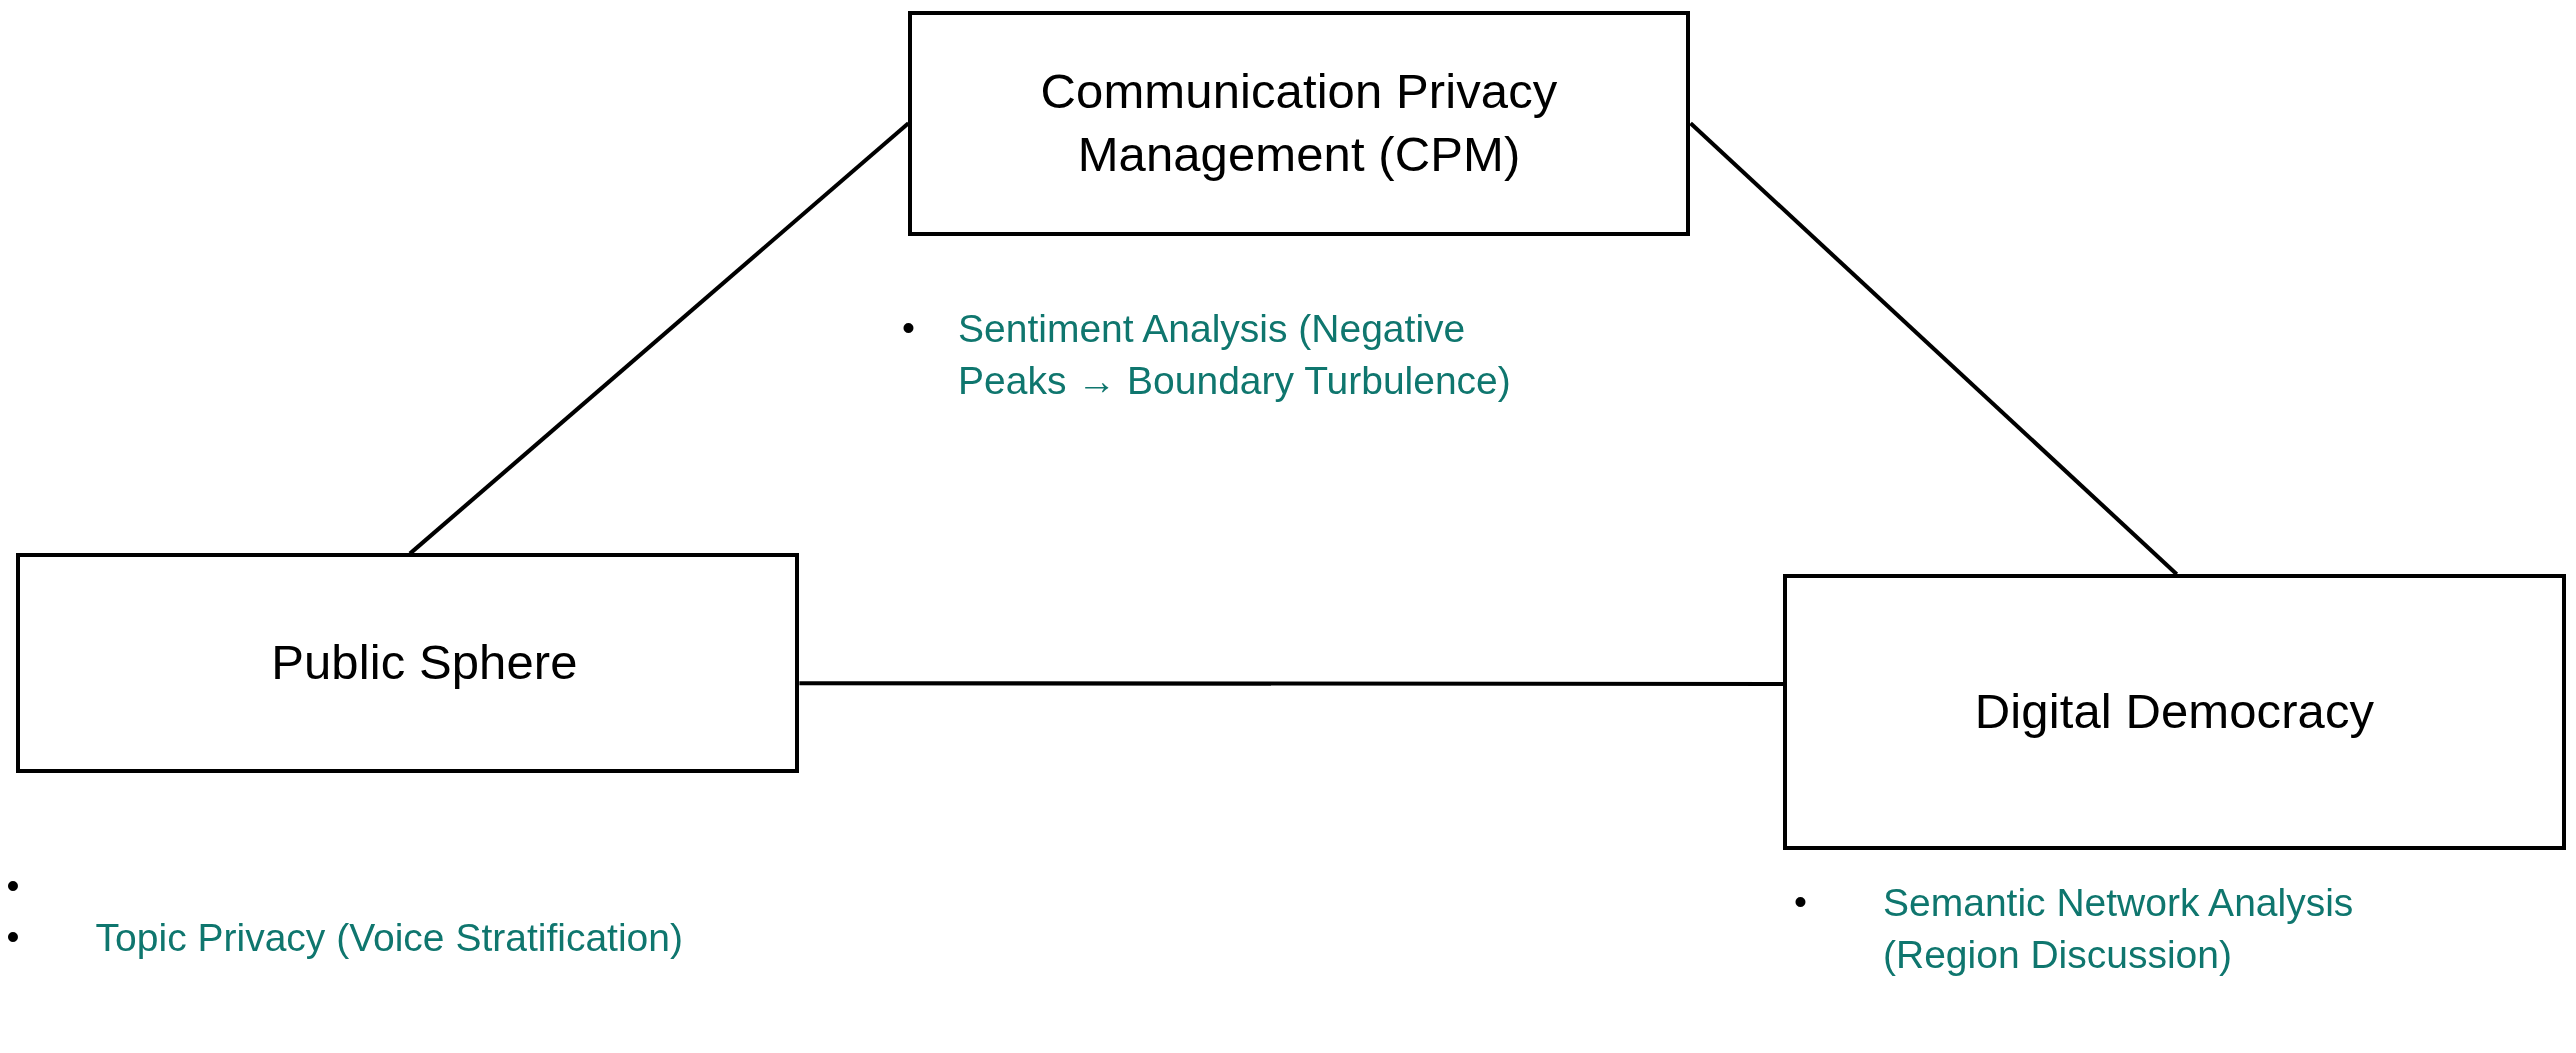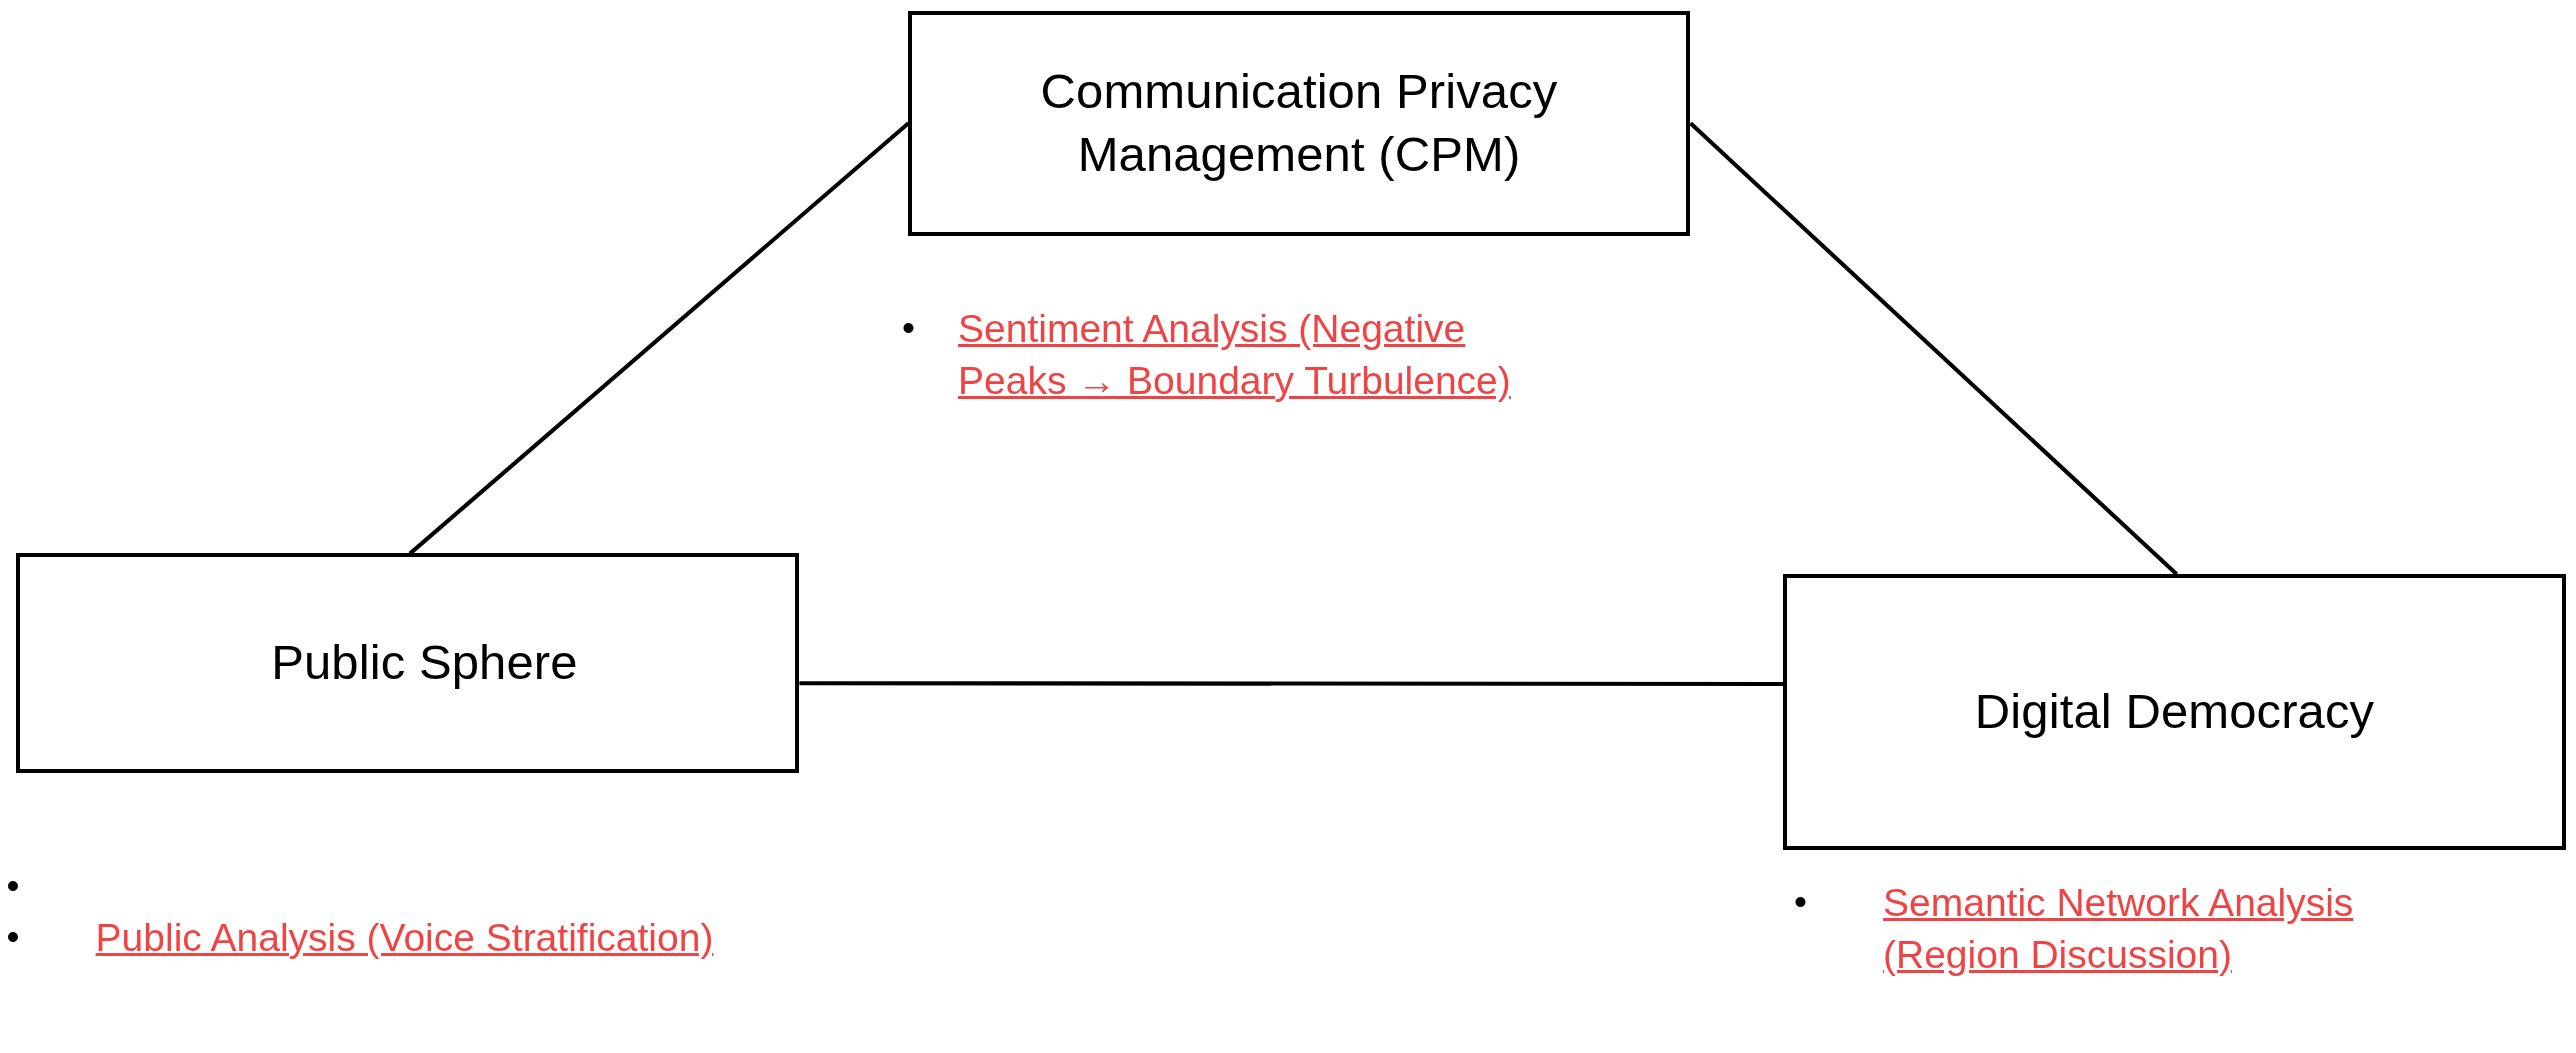--- a/index.html
+++ b/index.html
@@ -85,23 +85,22 @@
   .bullet-marker {
     flex: 0 0 auto;
     font-size: 37px;
     line-height: 1.33;
     color: #000000;
   }
   .bullet-text {
     flex: 0 1 auto;
     font-size: 39px;
     line-height: 1.33;
-    color: #ef4444;
+    color: #0f766e;
     white-space: pre-line;
-    text-decoration: underline;
   }
   
   #annot-cpm {
     left: 902px;
     top: 303px;
     width: 787px;
   }
   #annot-cpm .bullet-marker { width: 56px; }
   #annot-cpm .bullet-text   { max-width: 648px; }
   
@@ -152,21 +151,21 @@
 Peaks → Boundary Turbulence)</span>
     </div>
   </div>
 
   <div class="bullet-list" id="annot-public-sphere">
     <div class="bullet-item">
       <span class="bullet-marker">•</span>
     </div>
     <div class="bullet-item">
       <span class="bullet-marker">•</span>
-      <span class="bullet-text">Public Analysis (Voice Stratification)</span>
+      <span class="bullet-text">Topic Privacy (Voice Stratification)</span>
     </div>
   </div>
 
   <div class="bullet-list" id="annot-digital-democracy">
     <div class="bullet-item">
       <span class="bullet-marker">•</span>
       <span class="bullet-text">Semantic Network Analysis
 (Region Discussion)</span>
     </div>
   </div>

